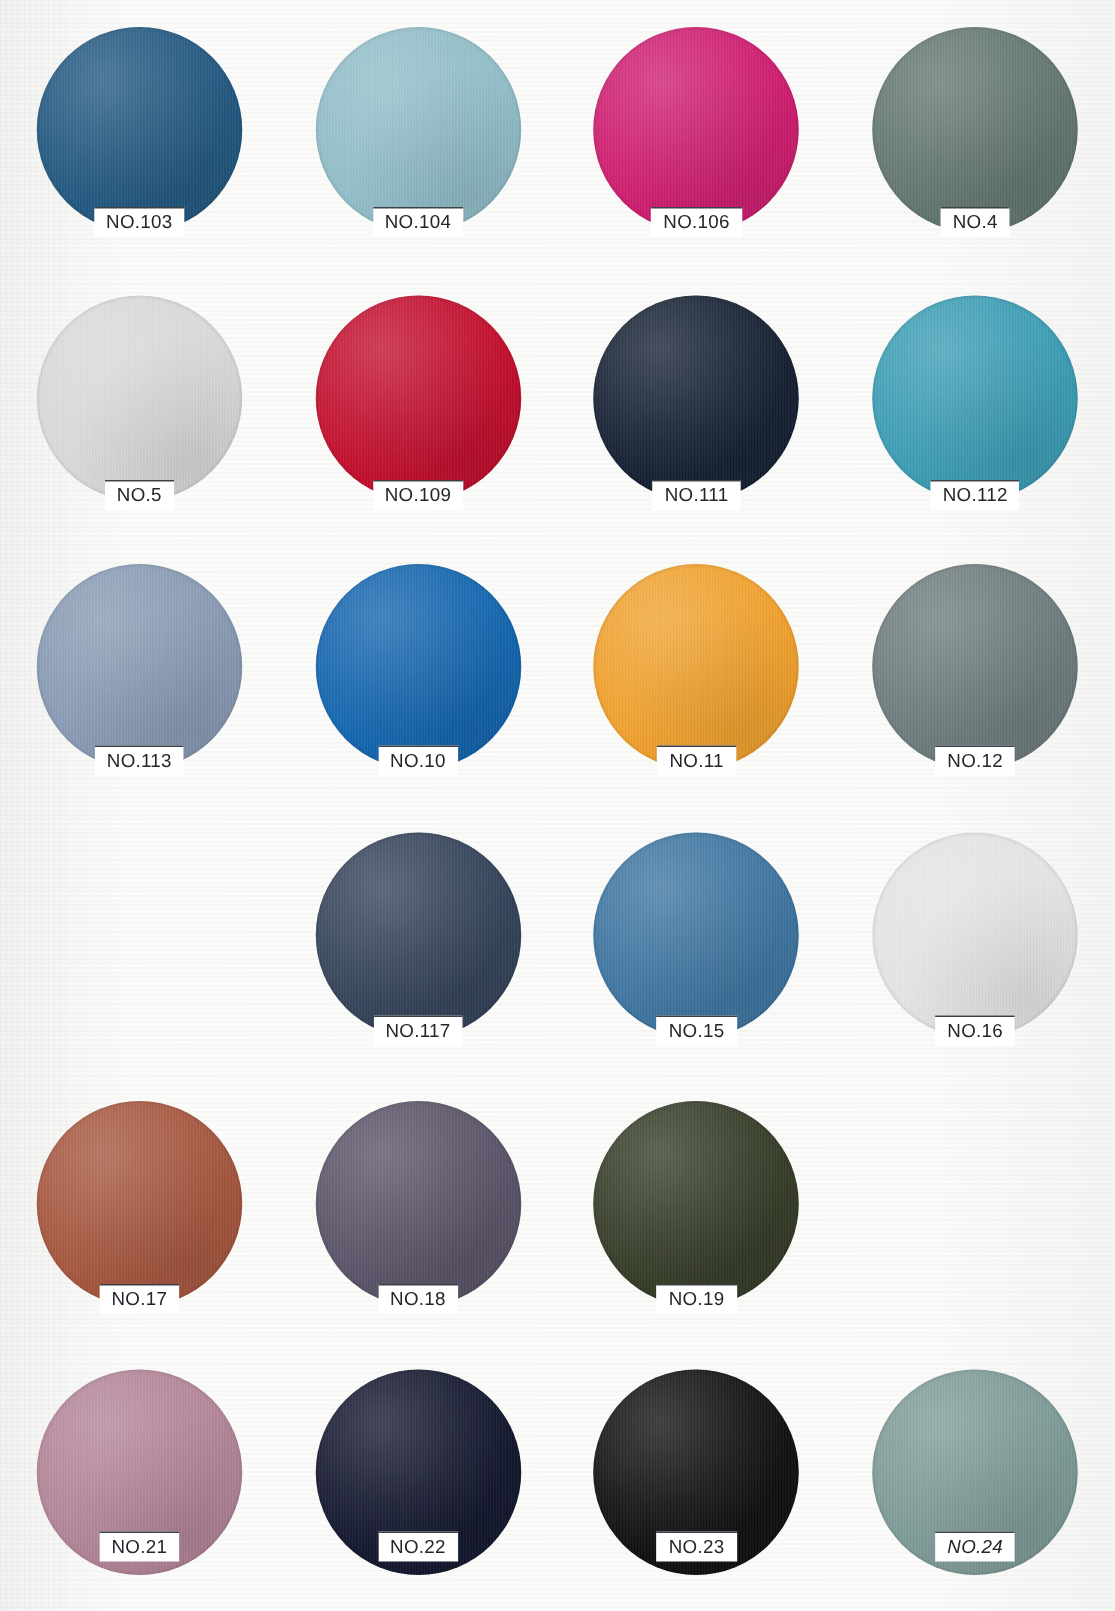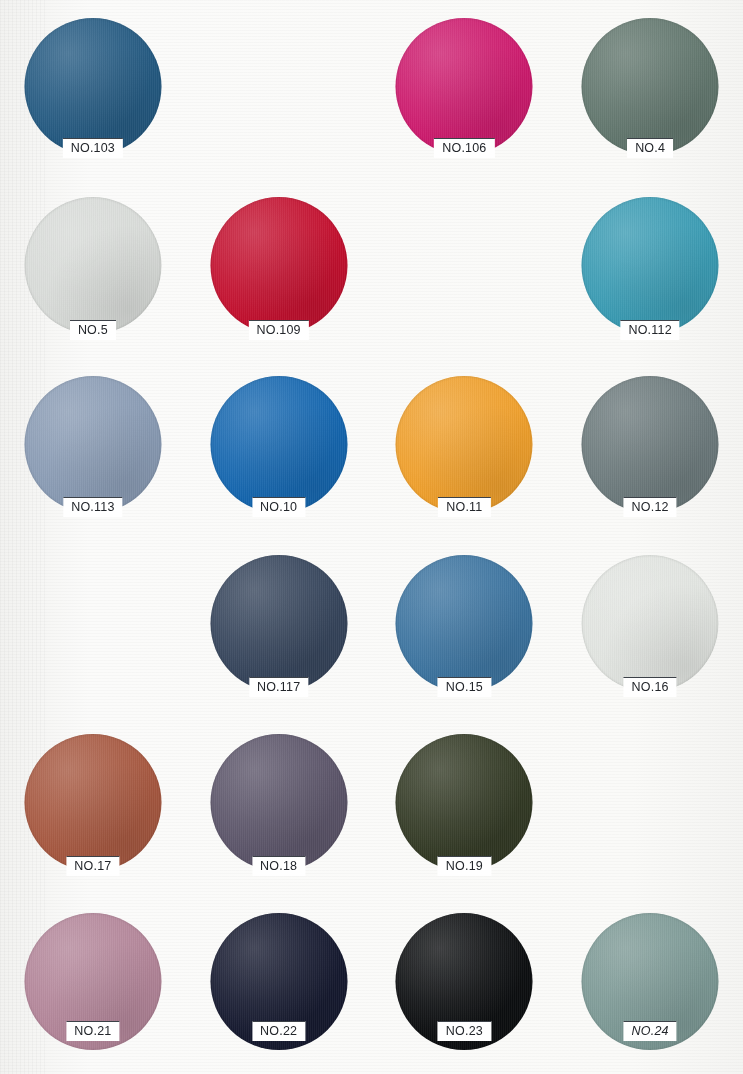--- a/index.html
+++ b/index.html
@@ -143,20 +143,27 @@
 
 <div id="swatch-page">
   <div id="swatch-grid">
       <div class="swatch-cell row-1" style="grid-area: 1 / 1;">
         <div class="swatch-disc" style="background-color: rgb(36, 90, 130);">
           <div class="disc-sheen"></div>
           <div class="disc-edge"></div>
         </div>
         <div class="swatch-label">NO.103</div>
       </div>
+      <div class="swatch-cell row-1" style="grid-area: 1 / 2;">
+        <div class="swatch-disc" style="background-color: rgb(147, 191, 202);">
+          <div class="disc-sheen"></div>
+          <div class="disc-edge"></div>
+        </div>
+        <div class="swatch-label">NO.104</div>
+      </div>
       <div class="swatch-cell row-1" style="grid-area: 1 / 3;">
         <div class="swatch-disc" style="background-color: rgb(206, 27, 110);">
           <div class="disc-sheen"></div>
           <div class="disc-edge"></div>
         </div>
         <div class="swatch-label">NO.106</div>
       </div>
       <div class="swatch-cell row-1" style="grid-area: 1 / 4;">
         <div class="swatch-disc" style="background-color: rgb(98, 119, 110);">
           <div class="disc-sheen"></div>
@@ -171,20 +178,27 @@
         </div>
         <div class="swatch-label">NO.5</div>
       </div>
       <div class="swatch-cell row-2" style="grid-area: 2 / 2;">
         <div class="swatch-disc" style="background-color: rgb(196, 16, 47);">
           <div class="disc-sheen"></div>
           <div class="disc-edge"></div>
         </div>
         <div class="swatch-label">NO.109</div>
       </div>
+      <div class="swatch-cell row-2" style="grid-area: 2 / 3;">
+        <div class="swatch-disc" style="background-color: rgb(20, 31, 49);">
+          <div class="disc-sheen"></div>
+          <div class="disc-edge"></div>
+        </div>
+        <div class="swatch-label">NO.111</div>
+      </div>
       <div class="swatch-cell row-2" style="grid-area: 2 / 4;">
         <div class="swatch-disc" style="background-color: rgb(58, 156, 180);">
           <div class="disc-sheen"></div>
           <div class="disc-edge"></div>
         </div>
         <div class="swatch-label">NO.112</div>
       </div>
       <div class="swatch-cell row-3" style="grid-area: 3 / 1;">
         <div class="swatch-disc" style="background-color: rgb(138, 156, 181);">
           <div class="disc-sheen"></div>

